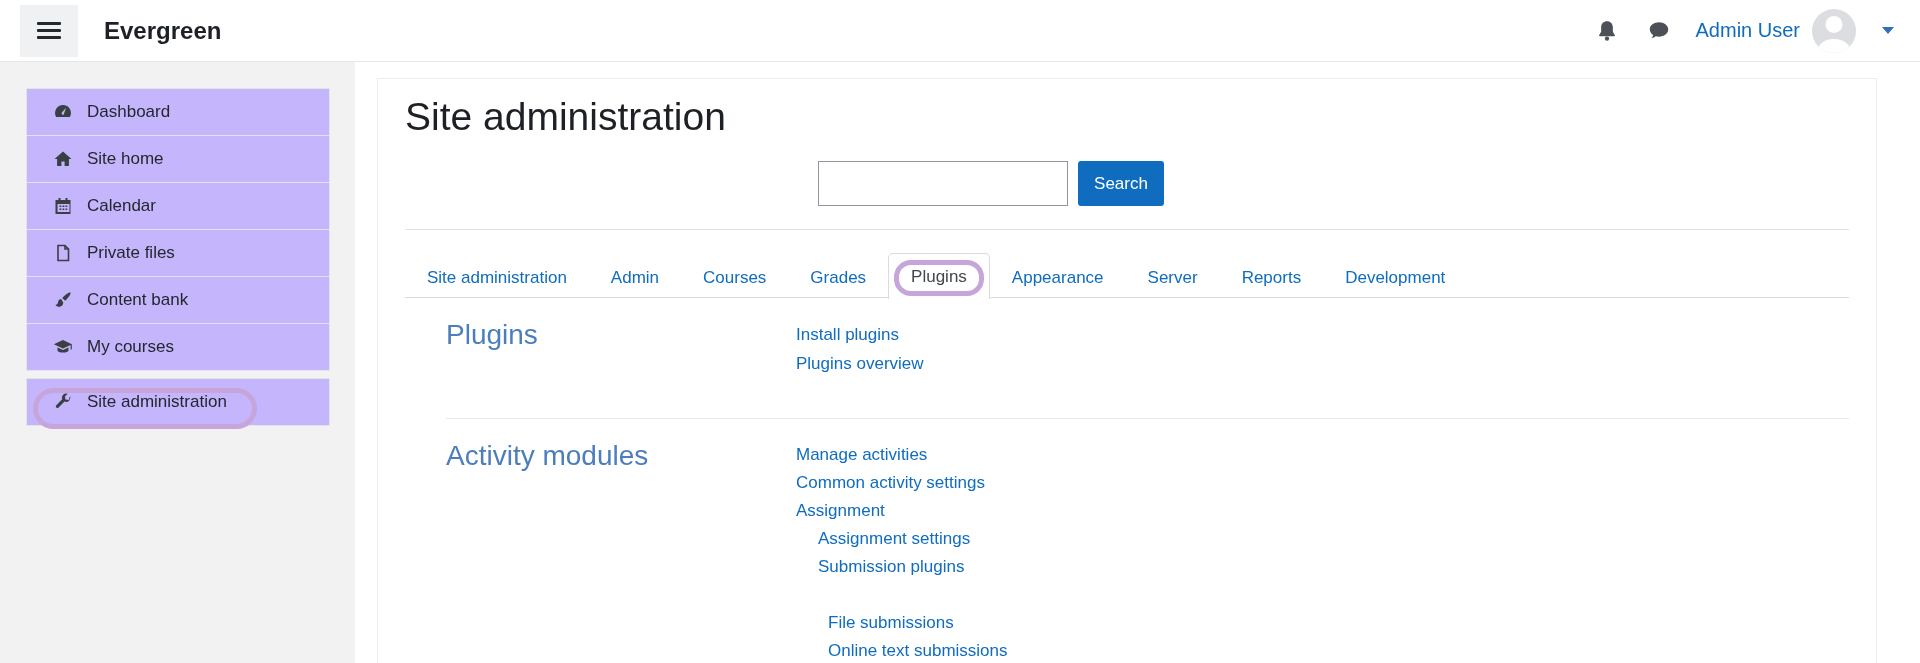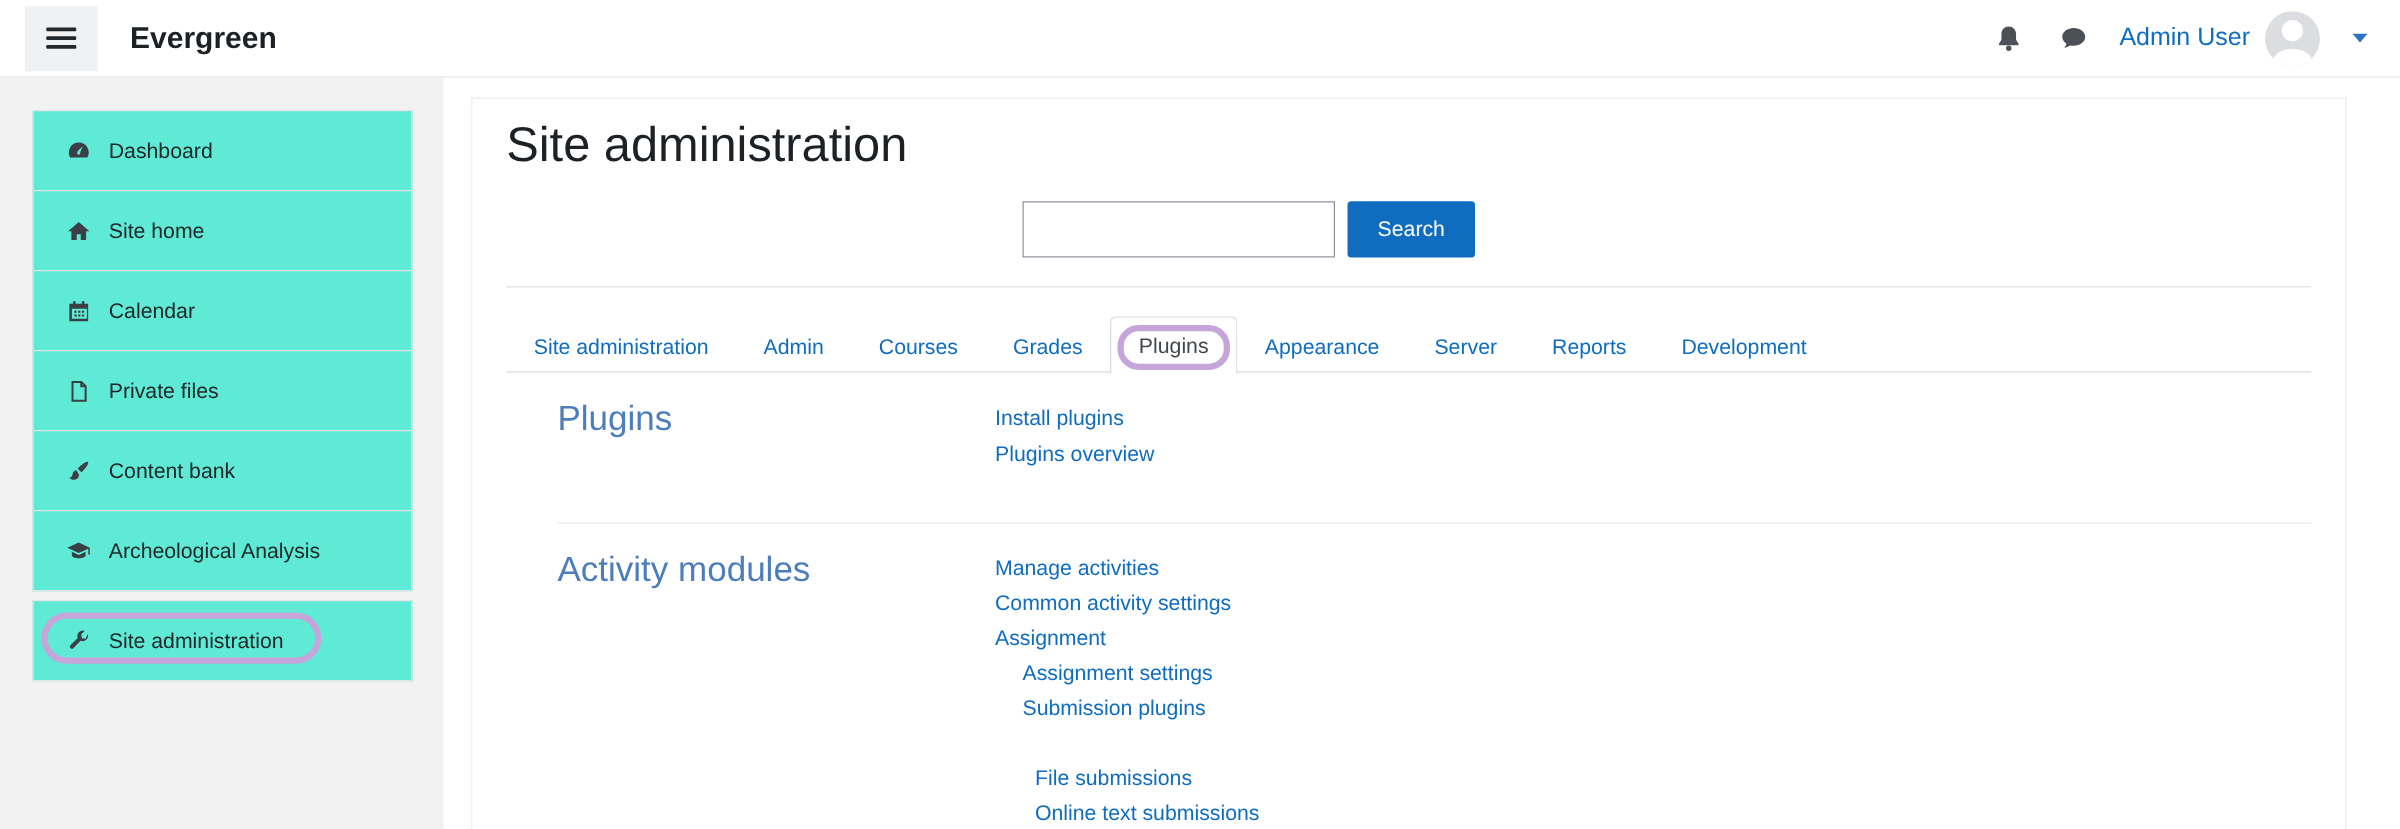--- a/index.html
+++ b/index.html
@@ -21,37 +21,37 @@
   .avatar .head { position:absolute; left:50%; top:7px; transform:translateX(-50%);
                   width:17px; height:17px; border-radius:50%; background:#fff; }
   .avatar .body { position:absolute; left:50%; bottom:-8px; transform:translateX(-50%);
                   width:32px; height:22px; border-radius:50%; background:#fff; }
   .caret { width:0; height:0; border-left:6px solid transparent; border-right:6px solid transparent;
            border-top:7px solid #2c72c0; margin-left:26px; }
 
   
   .sidebar { position:absolute; left:0; top:62px; width:355px; height:601px; background:#f2f2f2; }
   .nav-list { position:absolute; left:26px; top:26px; width:304px; }
-  .nav-item { position:relative; height:65px; background:#5eead4; border:1px solid #e3e4e6; margin-top:-1px;
+  .nav-item { position:relative; height:48px; background:#c4b5fd; border:1px solid #e3e4e6; margin-top:-1px;
               display:flex; align-items:center; padding-left:26px; cursor:pointer; }
   .nav-item:first-child { margin-top:0; }
   .nav-item .nicon { width:20px; height:20px; color:#3a3f44; flex:0 0 20px; margin-right:14px; }
   .nav-item .nlabel { font-size:17px; color:#23282d; white-space:nowrap; }
   .nav-gap { height:8px; background:transparent; }
   .purple-ring { position:absolute; left:6px; top:9px; width:224px; height:41px;
                  border:5px solid #c6a5da; border-radius:21px; pointer-events:none; }
 
   
   .main-region { position:absolute; left:377px; top:78px; width:1500px; height:600px;
                  background:#fff; border:1px solid #ededef; border-bottom:none; }
   .page-title { position:absolute; left:27px; top:16px; font-size:39px; font-weight:300; color:#1d2125; }
 
   .search-input { position:absolute; left:440px; top:82px; width:250px; height:45px;
                   border:1px solid #8f969e; background:#fff; font-size:17px; padding:0 10px; }
-  .search-btn { position:absolute; left:700px; top:82px; width:102px; height:45px;
+  .search-btn { position:absolute; left:700px; top:82px; width:86px; height:45px;
                 background:#0f6cbf; color:#fff; border:none; border-radius:3px; font-size:17px; cursor:pointer; }
 
   .hr1 { position:absolute; left:27px; right:27px; top:150px; border-top:1px solid #e0e3e6; }
 
   .tabs { position:absolute; left:27px; right:27px; top:180px; height:39px;
           border-bottom:1px solid #d9dcdf; display:flex; align-items:stretch; }
   .tab { display:flex; align-items:center; padding:0 22px; font-size:17px; color:#0f6cbf;
          cursor:pointer; white-space:nowrap; }
   .tab.active { position:relative; margin-top:-6px; height:46px; background:#fff; color:#42474c;
                 border:1px solid #d9dcdf; border-bottom:none; border-radius:5px 5px 0 0;
@@ -127,29 +127,29 @@
       <span class="nlabel">Private files</span>
     </div>
 
     <div class="nav-item">
       <svg class="nicon" viewBox="0 0 20 20" fill="currentColor">
         <path d="M17.5 2.5c-1.5-.6-5.5 2.3-8.3 5.4l2.9 2.9c3.1-2.8 6-6.8 5.4-8.3zM8.1 9.1c-1.6.1-2.9 1.4-3 3-.1 1.6-1 2.5-2.6 2.9 1 1.5 3.3 2.3 5 1.6 1.7-.6 2.9-2.3 2.7-4.1z"></path>
       </svg>
       <span class="nlabel">Content bank</span>
     </div>
 
-
-
     <div class="nav-item">
       <svg class="nicon" viewBox="0 0 20 20" fill="currentColor">
         <path d="M10 3 0.8 7.2 10 11.4l7.6-3.5v4.6h1.2V7.2z"></path>
         <path d="M4.5 10.4v3c0 1.2 2.5 2.2 5.5 2.2s5.5-1 5.5-2.2v-3L10 12.9z"></path>
       </svg>
-      <span class="nlabel">Archeological Analysis</span>
-    </div>
+      <span class="nlabel">My courses</span>
+    </div>
+
+
 
     <div class="nav-gap"></div>
 
     <div class="nav-item">
       <svg class="nicon" viewBox="0 0 20 20" fill="currentColor">
         <path d="M17.1 4.1a4.3 4.3 0 0 1-5.6 5.5l-5.9 5.9a1.6 1.6 0 0 1-2.3-2.3l5.9-5.9a4.3 4.3 0 0 1 5.5-5.6L12 4.4l.5 3.1 3.1.5z"></path>
       </svg>
       <span class="nlabel">Site administration</span>
       <div class="purple-ring"></div>
     </div>

